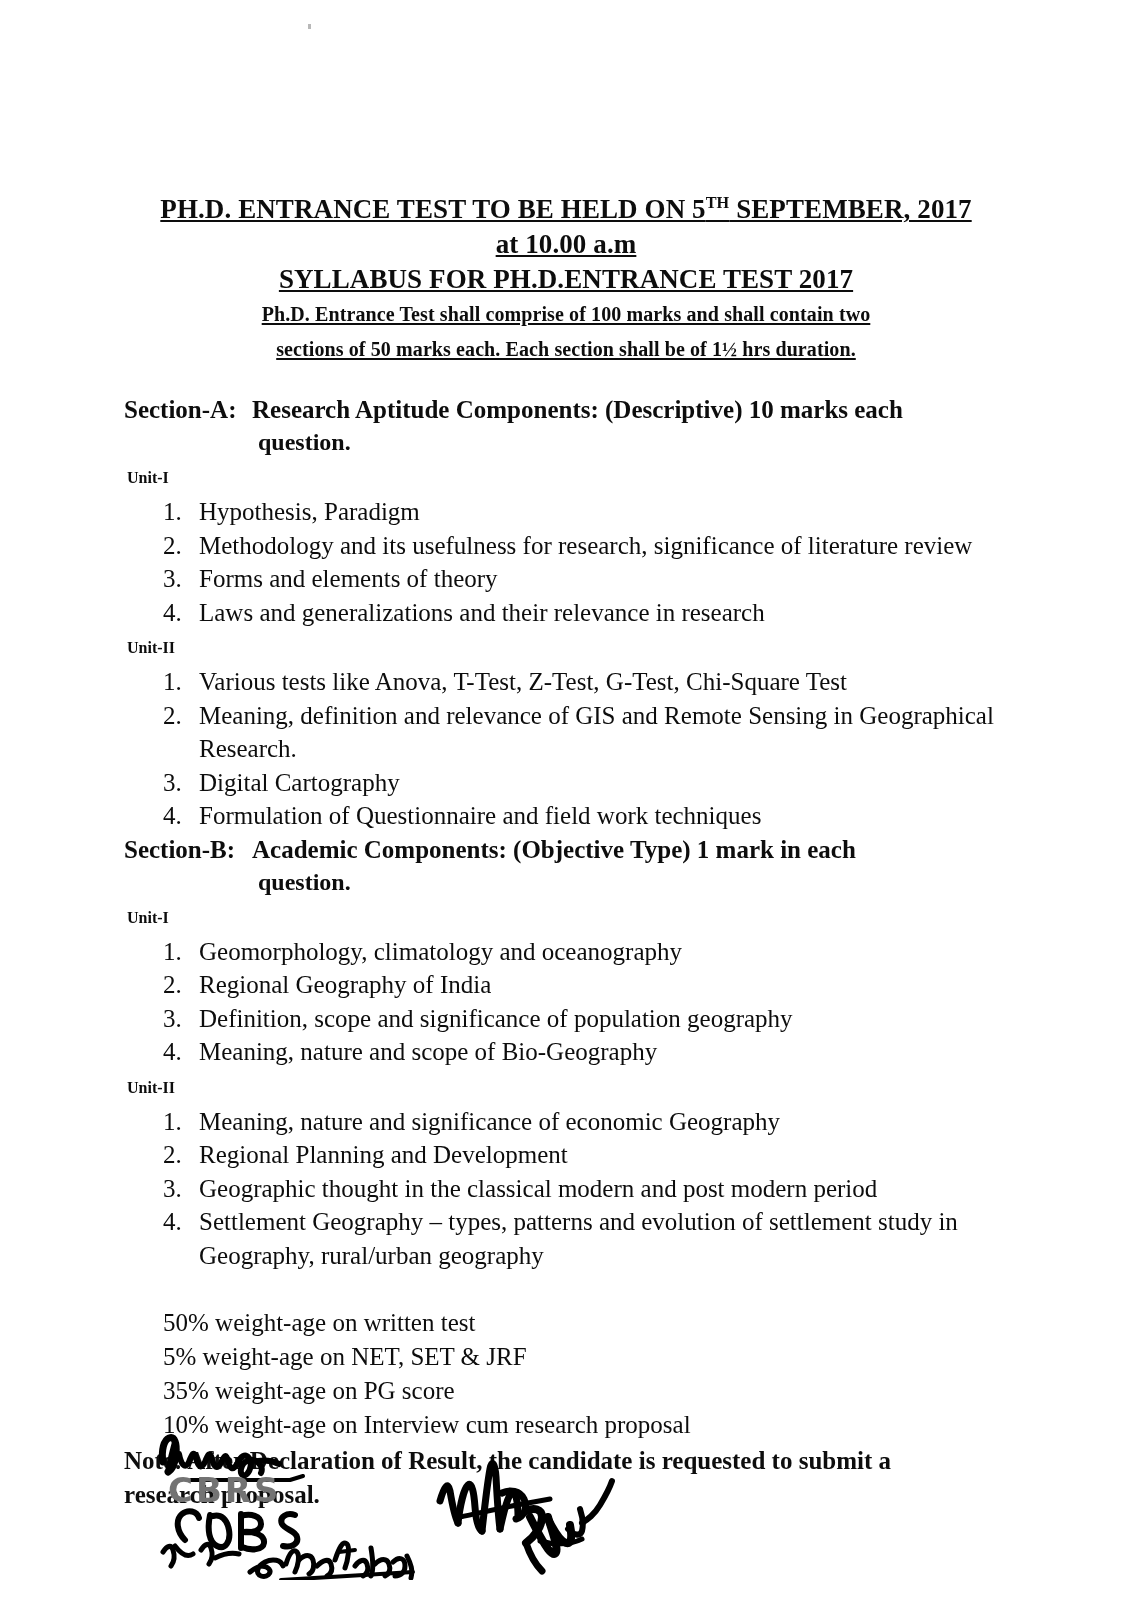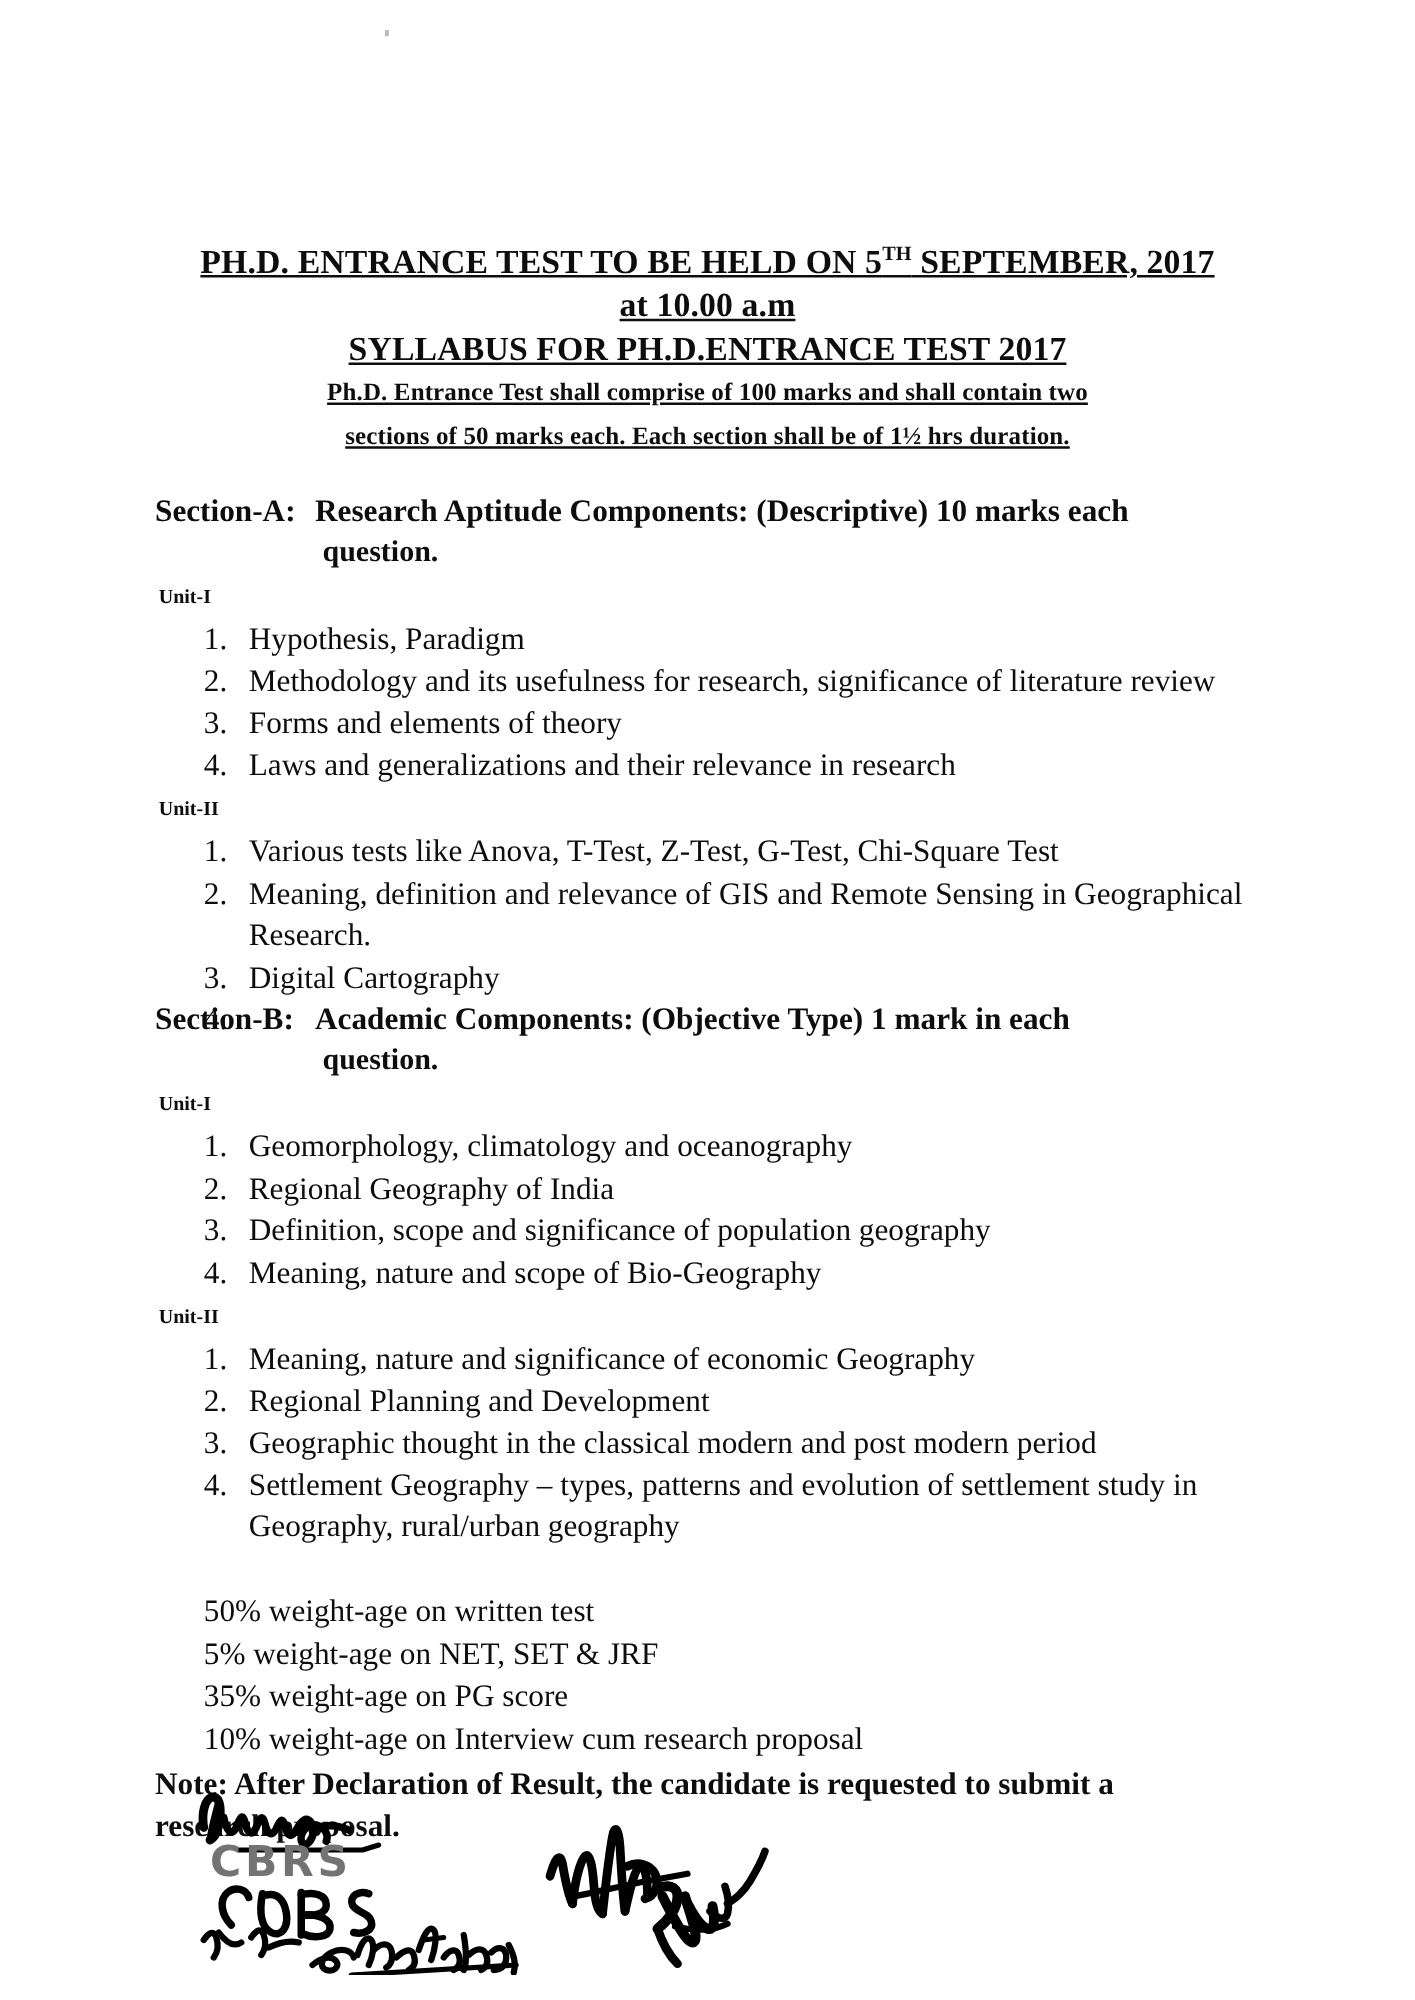--- a/index.html
+++ b/index.html
@@ -182,21 +182,21 @@
       <li><span class="num">2.</span><span>Methodology and its usefulness for research, significance of literature review</span></li>
       <li><span class="num">3.</span><span>Forms and elements of theory</span></li>
       <li><span class="num">4.</span><span>Laws and generalizations and their relevance in research</span></li>
     </ol>
 
     <div class="unit-head">Unit-II</div>
     <ol class="items">
       <li><span class="num">1.</span><span>Various tests like Anova, T-Test, Z-Test, G-Test, Chi-Square Test</span></li>
       <li><span class="num">2.</span><span>Meaning, definition and relevance of GIS and Remote Sensing in Geographical Research.</span></li>
       <li><span class="num">3.</span><span>Digital Cartography</span></li>
-      <li><span class="num">4.</span></li>
+      <li><span class="num">4.</span><span>Formulation of Questionnaire and field work techniques</span></li>
     </ol>
 
     <div class="section-head"><span class="sh-label">Section-B:</span><span>Academic Components:  (Objective Type) 1 mark in each</span></div>
     <div class="section-head-cont">question.</div>
 
     <div class="unit-head">Unit-I</div>
     <ol class="items">
       <li><span class="num">1.</span><span>Geomorphology, climatology and oceanography</span></li>
       <li><span class="num">2.</span><span>Regional Geography of India</span></li>
       <li><span class="num">3.</span><span>Definition, scope and significance of population geography</span></li>

